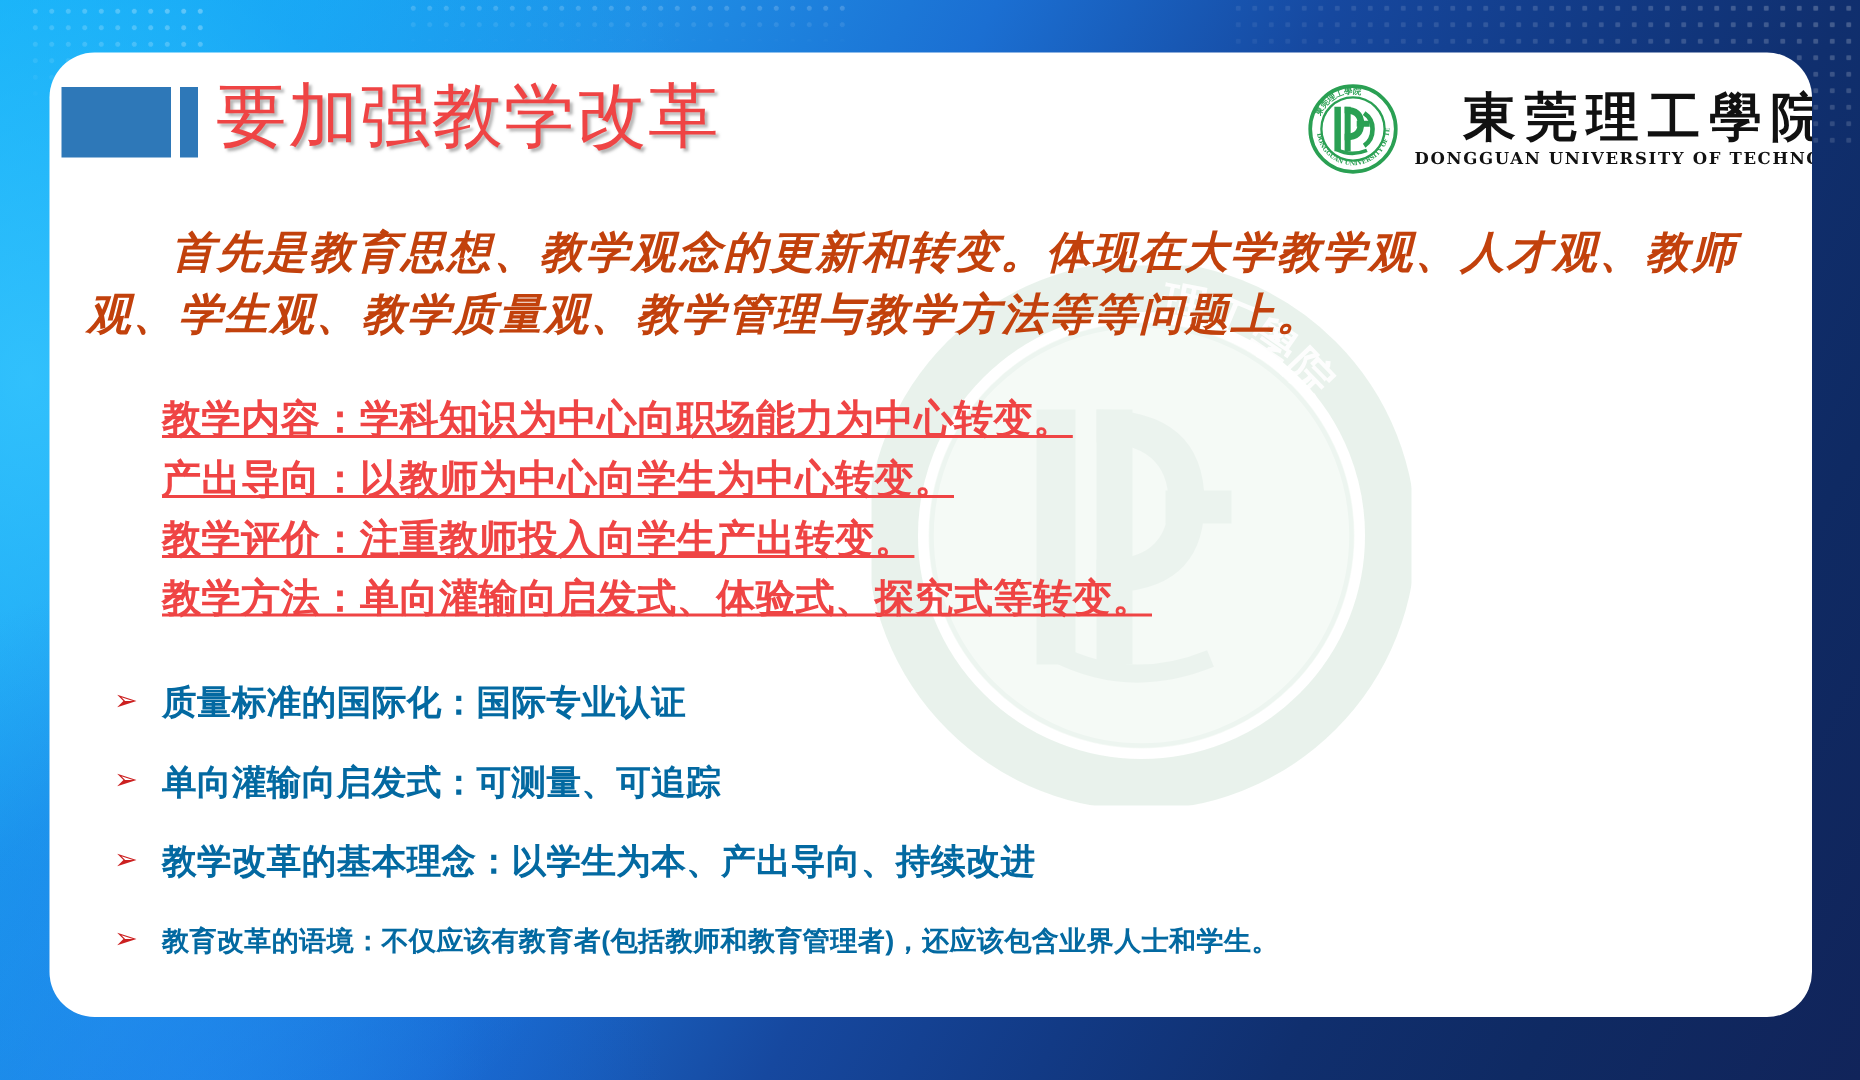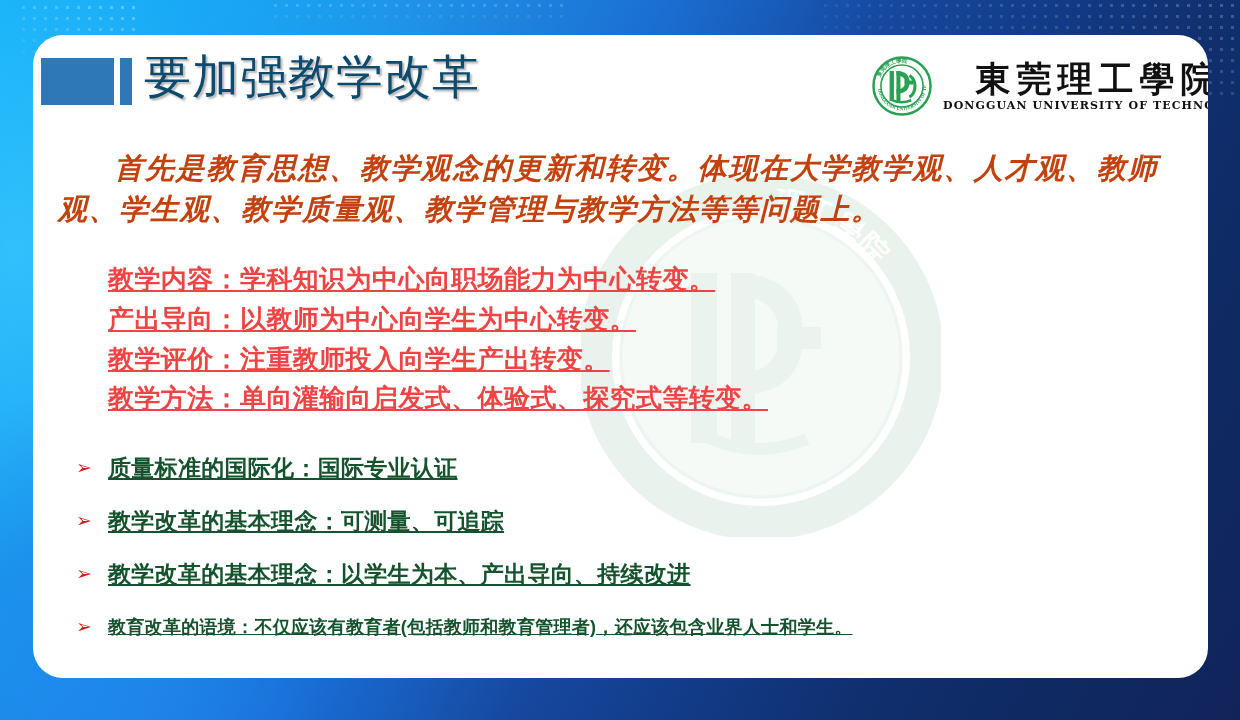--- a/index.html
+++ b/index.html
@@ -98,21 +98,21 @@
     position: absolute;
     left: 79px; top: 0px;
     width: 12px; height: 47px;
     background: #2e78b8;
   }
   .slide-title {
     position: absolute;
     left: 103px; top: -12px;
     font-size: 47px;
     font-weight: 400;
-    color: #0c4a6e;
+    color: #ef4444;
     letter-spacing: 1px;
     text-shadow: 2px 2px 2px rgba(120,120,120,0.55);
     white-space: nowrap;
   }
 
   
   .logo {
     position: absolute;
     left: 838px; top: 20px;
     display: flex;
@@ -188,25 +188,24 @@
     flex: 0 0 auto;
     width: 20px;
     font-size: 19px;
     line-height: 32px;
     color: #cc2020;
     text-align: center;
   }
   .bullet-text {
     font-size: 23px;
     font-weight: 700;
-    color: #14532d;
+    color: #0369a1;
     line-height: 32px;
     letter-spacing: 0.3px;
     white-space: nowrap;
-    text-decoration: underline;
   }
   .bullet-wide .bullet-text { font-size: 18px; }
 </style>
 </head>
 <body>
 
 <div id="slide">
 
   <div class="bg-base"></div>
   <div class="bg-left-glow"></div>
@@ -288,21 +287,21 @@
     <div class="statement">教学方法：单向灌输向启发式、体验式、探究式等转变。</div>
   </div>
 
   <div class="bullets">
     <div class="bullet">
       <span class="bullet-marker">➢</span>
       <span class="bullet-text">质量标准的国际化：国际专业认证</span>
     </div>
     <div class="bullet">
       <span class="bullet-marker">➢</span>
-      <span class="bullet-text">教学改革的基本理念：可测量、可追踪</span>
+      <span class="bullet-text">单向灌输向启发式：可测量、可追踪</span>
     </div>
     <div class="bullet">
       <span class="bullet-marker">➢</span>
       <span class="bullet-text">教学改革的基本理念：以学生为本、产出导向、持续改进</span>
     </div>
     <div class="bullet bullet-wide">
       <span class="bullet-marker">➢</span>
       <span class="bullet-text">教育改革的语境：不仅应该有教育者(包括教师和教育管理者)，还应该包含业界人士和学生。</span>
     </div>
   </div>

